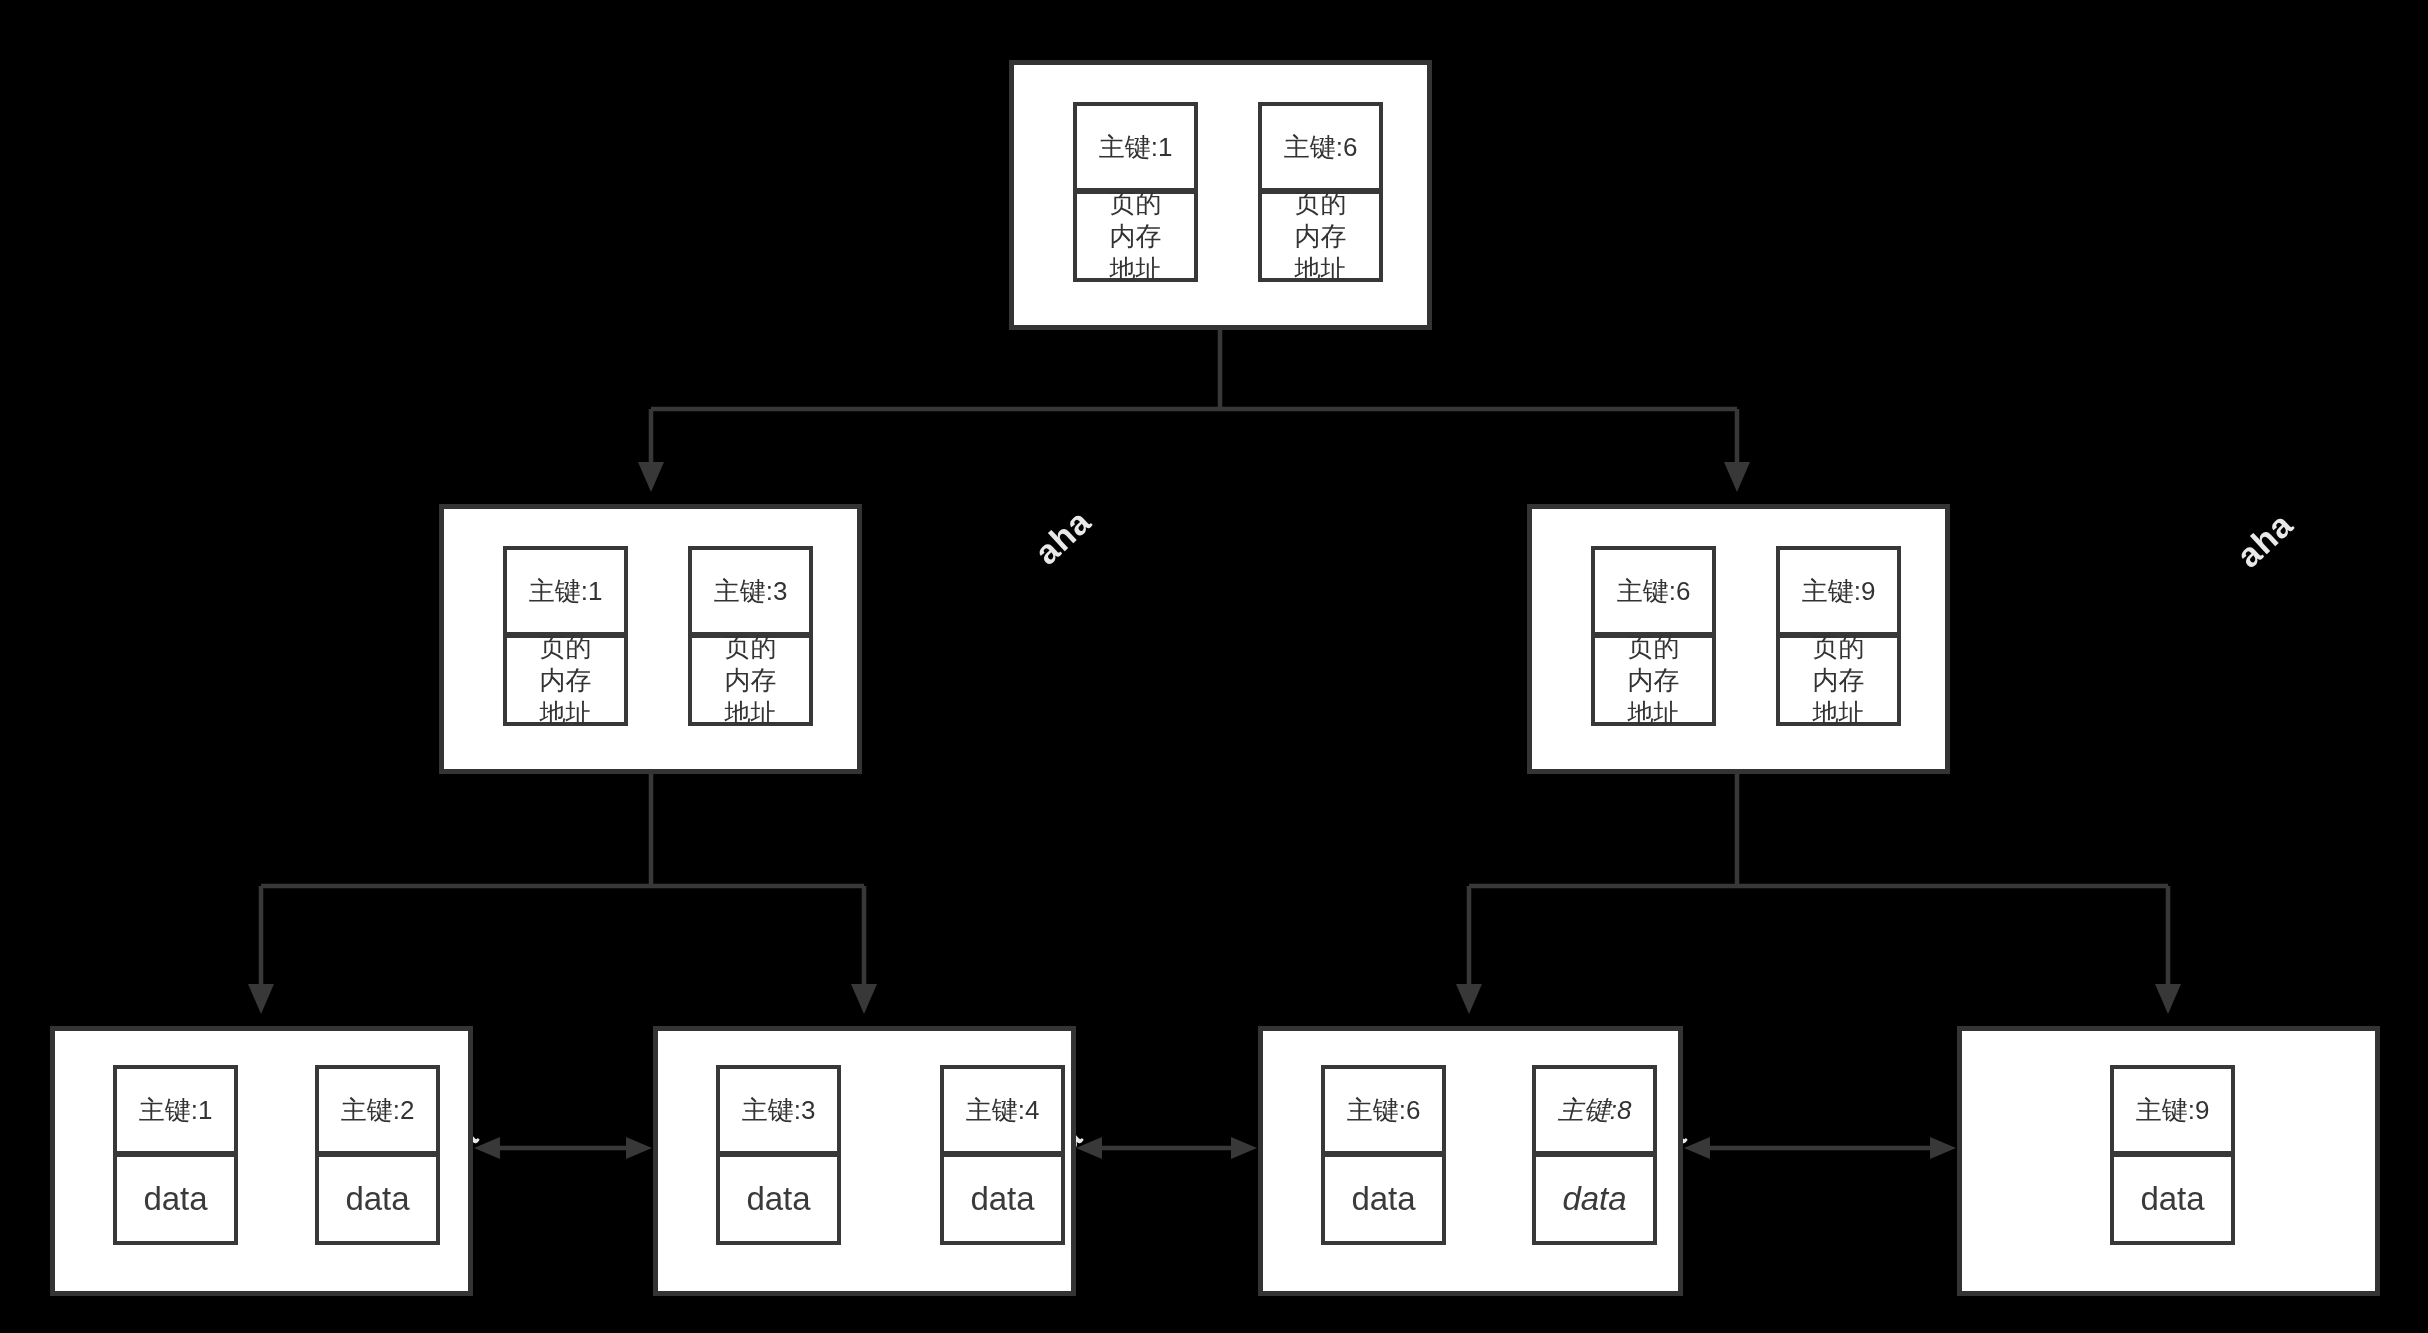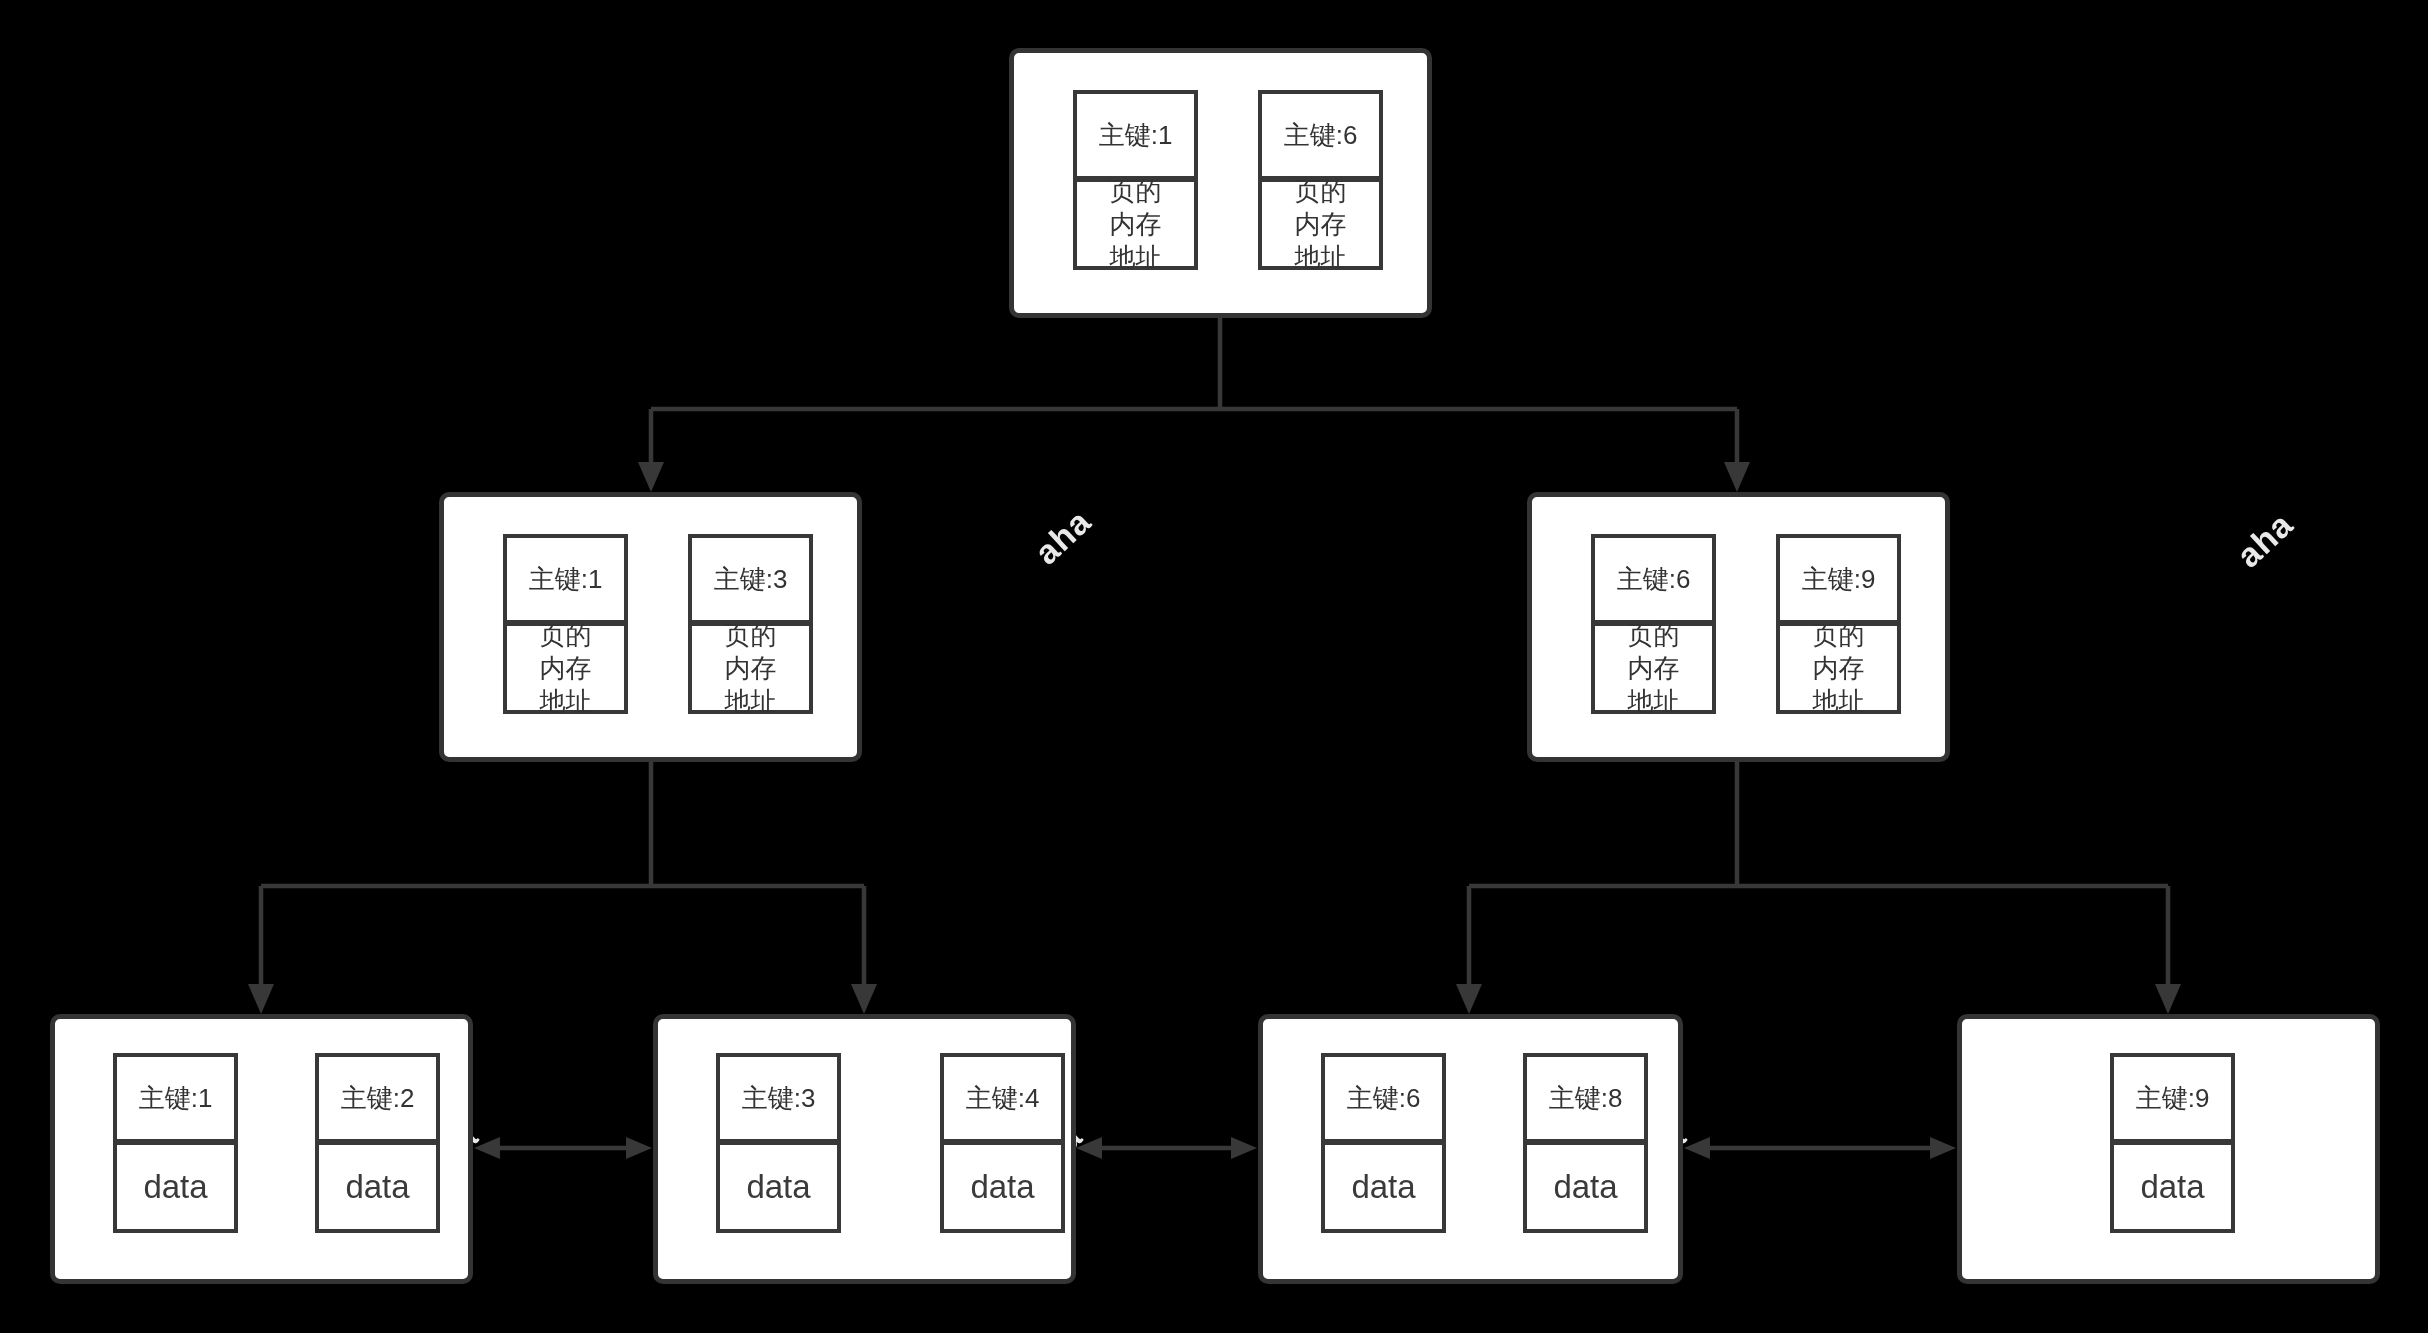--- a/index.html
+++ b/index.html
@@ -41,22 +41,23 @@
   #edges polygon {
     fill: #383838;
     stroke: none;
   }
   
   .node {
     position: absolute;
     z-index: 3;
     background: #ffffff;
     border: 5px solid #343434;
-    border-radius: 10px;
+    border-radius: 0;
     box-sizing: border-box;
+    margin-top: 12px;
   }
   .cell {
     position: absolute;
     width: 125px;
   }
   .kbox, .vbox {
     box-sizing: border-box;
     width: 125px;
     border: 4px solid #383838;
     background: #ffffff;
@@ -211,21 +212,21 @@
       <div class="kbox">主键:4</div>
       <div class="vbox data">data</div>
     </div>
   </div>
 
   <div class="node" style="left:1258px; top:1014px; width:425px; height:270px;">
     <div class="cell" style="left:58px; top:34px;">
       <div class="kbox">主键:6</div>
       <div class="vbox data">data</div>
     </div>
-    <div class="cell" style="left:260px; top:34px;">
+    <div class="cell" style="left:269px; top:34px;font-style:italic;">
       <div class="kbox">主键:8</div>
       <div class="vbox data">data</div>
     </div>
   </div>
 
   <div class="node" style="left:1957px; top:1014px; width:423px; height:270px;">
     <div class="cell" style="left:148px; top:34px;">
       <div class="kbox">主键:9</div>
       <div class="vbox data">data</div>
     </div>

